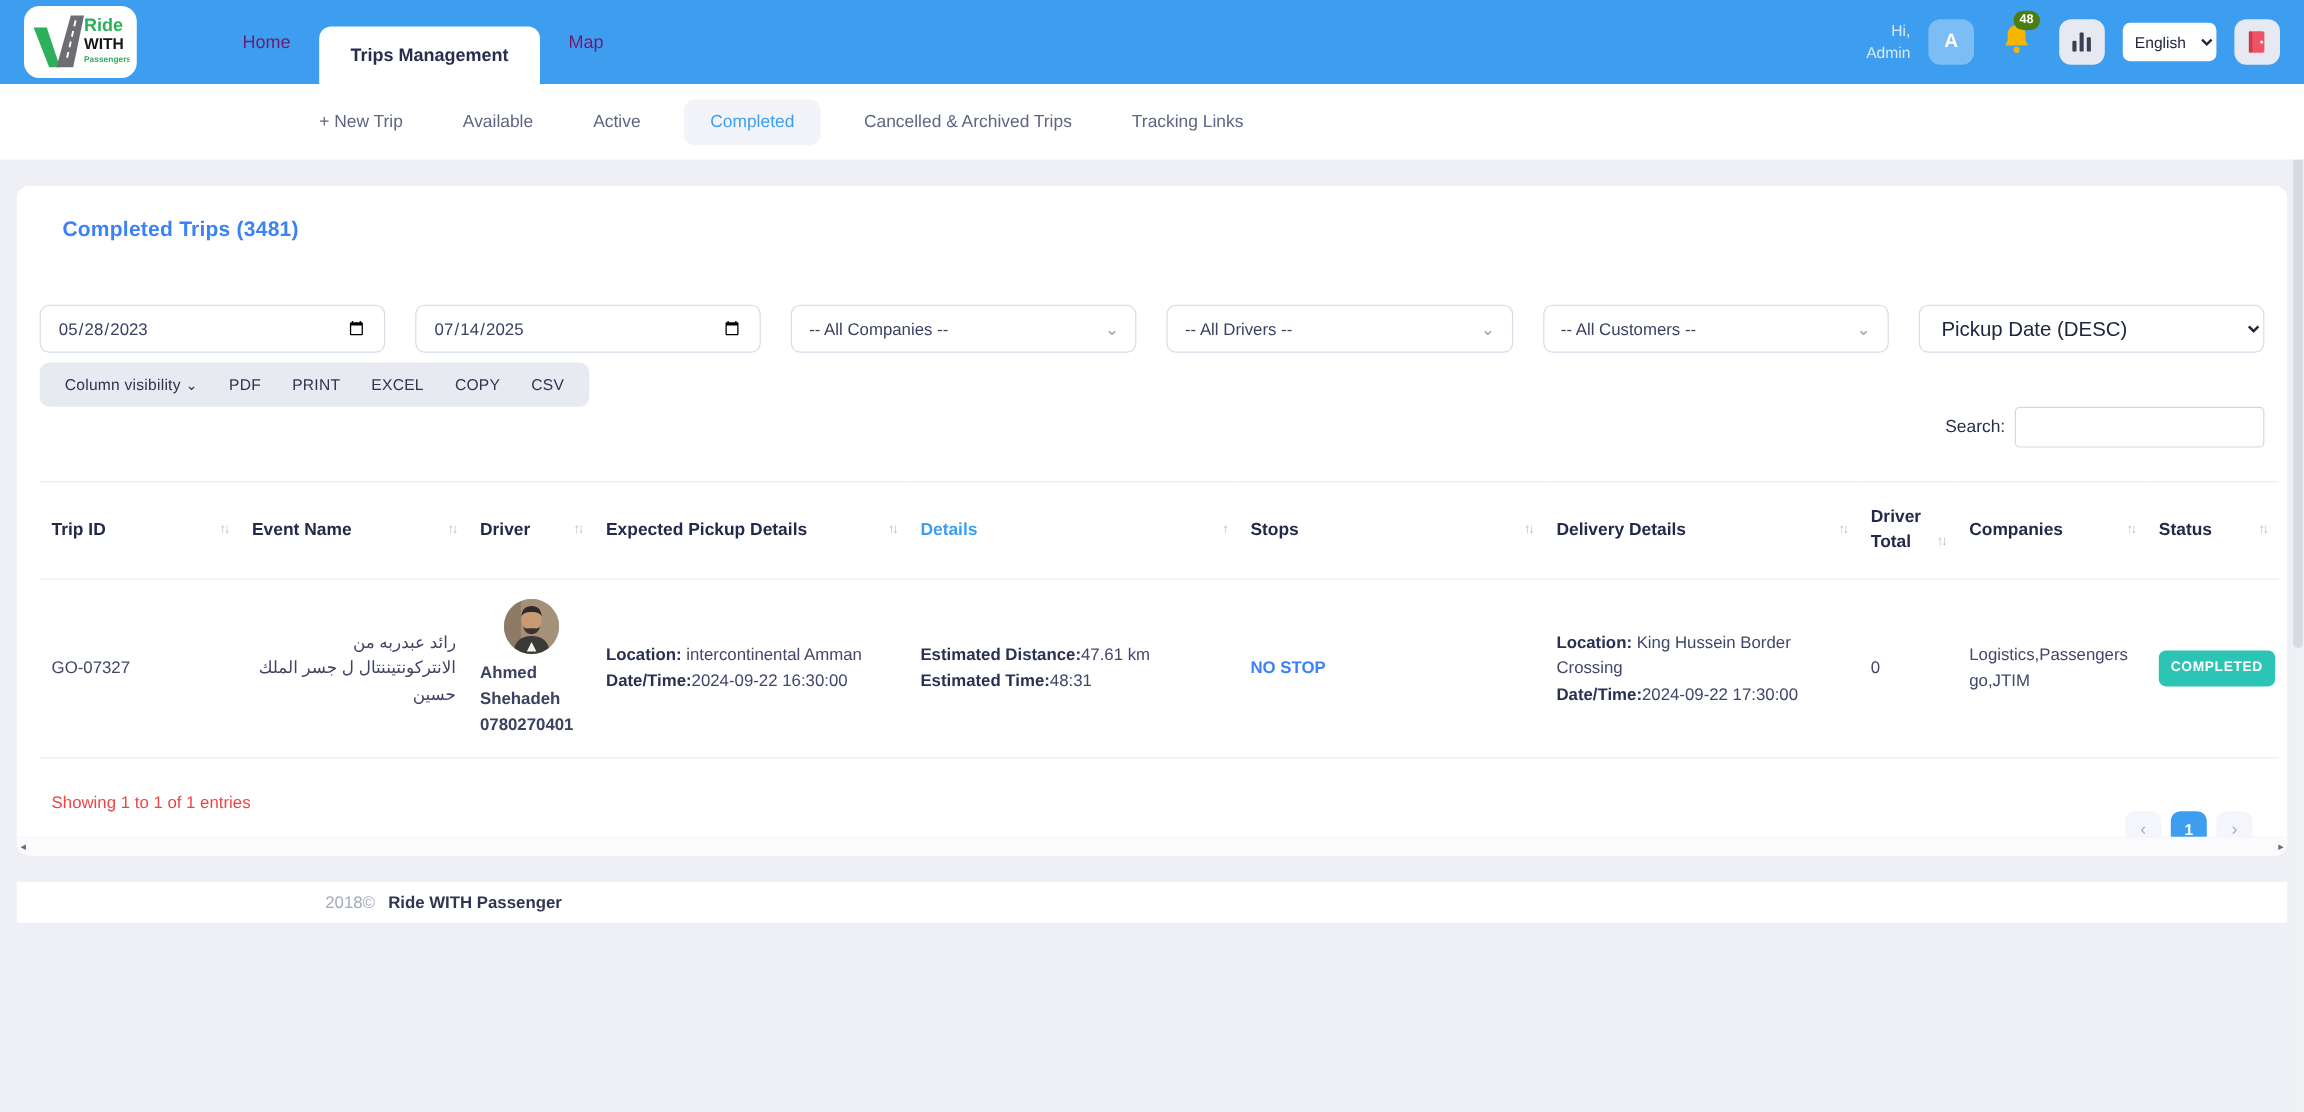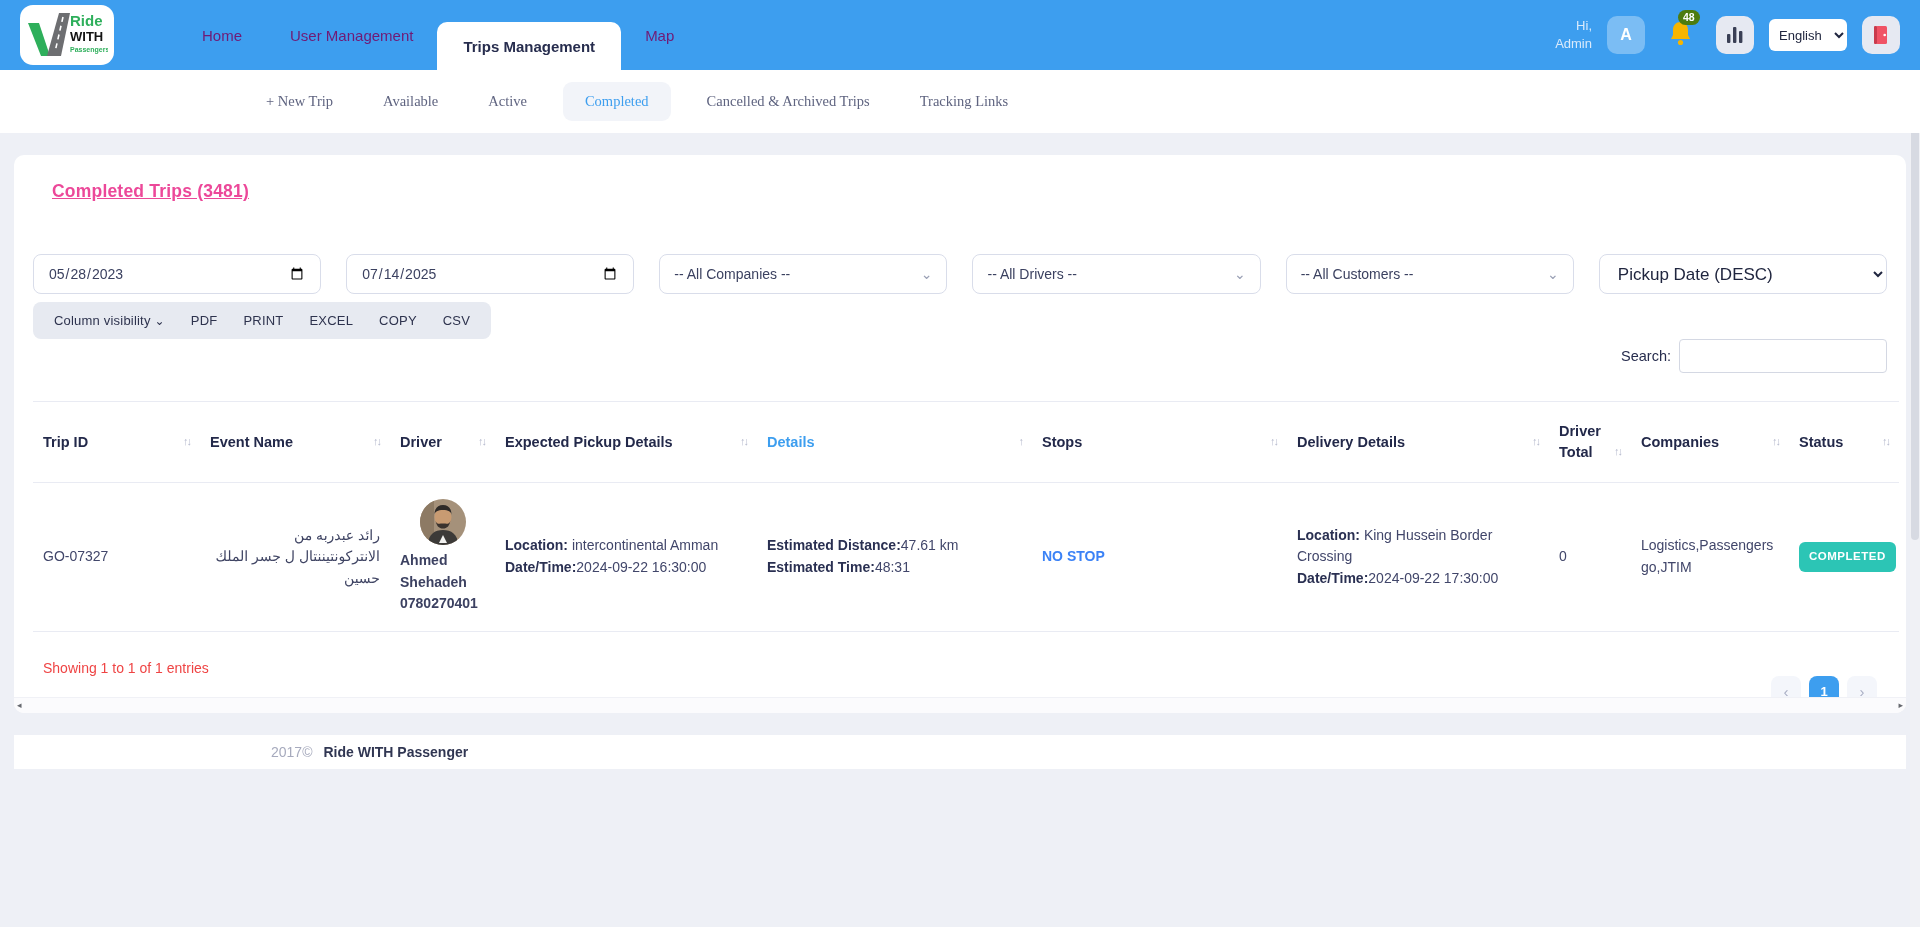--- a/index.html
+++ b/index.html
@@ -15,27 +15,27 @@
   .nav-link { color:#701a75; font-size:15px; display:flex; align-items:center; padding:0 24px; cursor:pointer; }
   .nav-link.active { background:#fff; color:#272d4e; font-weight:700; border-radius:10px 10px 0 0; align-self:flex-end; height:48px; padding:0 26px; }
   .top-right { margin-left:auto; display:flex; align-items:center; gap:15px; }
   .greeting { color:#d9eafb; font-size:13px; text-align:right; line-height:1.4; }
   .avatar { width:38px; height:38px; border-radius:10px; background:rgba(255,255,255,.32); color:#fff; font-size:16px; font-weight:600; display:flex; align-items:center; justify-content:center; cursor:pointer; }
   .bell-wrap { position:relative; margin:0 8px; cursor:pointer; }
   .badge { position:absolute; top:-10px; left:10px; background:#4d7c0f; color:#fff; border-radius:10px; font-size:10.5px; font-weight:700; padding:2px 5px; line-height:1.1; }
   .icon-btn { width:38px; height:38px; background:#e6e9f2; border-radius:10px; display:flex; align-items:center; justify-content:center; cursor:pointer; }
   .lang-select { height:32px; border-radius:6px; border:none; padding:0 6px; font-size:13px; width:78px; color:#20263f; background:#fff; font-family:"Liberation Sans", sans-serif; }
   
-  .subnav { background:#fff; height:63px; display:flex; align-items:center; gap:22px; padding-left:252px; position:relative; z-index:2;font-family:Liberation Serif, serif; }
+  .subnav { background:#fff; height:63px; display:flex; align-items:center; gap:22px; padding-left:252px; position:relative; z-index:2; }
   .subtab { color:#5f6480; font-size:14.5px; padding:11px 14px; cursor:pointer; white-space:nowrap; }
   .subtab.active { color:#3d9eef; background:#f2f4f9; border-radius:9px; padding:11px 22px; }
   
   .content { padding:22px 14px 0; }
   .card { background:#fff; border-radius:10px; padding:26px 19px 0; position:relative; height:558px; }
-  .card-title { font-size:17.5px; font-weight:700; color:#ec4899; margin:0 0 0 19px; letter-spacing:.2px;text-decoration:underline; }
+  .card-title { font-size:17.5px; font-weight:700; color:#3b82f6; margin:0 0 0 19px; letter-spacing:.2px; }
   .filters { display:grid; grid-template-columns:repeat(6,1fr); gap:25px; margin-top:52px; }
   .finput { height:40px; border:1px solid #d9ddea; border-radius:8px; padding:0 14px; font-size:14px; color:#3b4160; background:#fff; width:100%; font-family:"Liberation Sans", sans-serif; }
   .fselect { display:flex; align-items:center; justify-content:space-between; cursor:pointer; }
   .chev { color:#9aa0b5; font-size:14px; line-height:1; }
   select.finput { color:#20263f; font-size:17px; }
   
   .toolbar-row { display:flex; margin-top:8px; }
   .btn-group { background:#e7eaf1; border-radius:8px; display:flex; align-items:center; height:37px; padding:0 8px; }
   .tool-btn { font-size:13px; color:#2e334e; padding:6px 13px; cursor:pointer; letter-spacing:.2px; white-space:nowrap; }
   .tool-btn .chev { color:#2e334e; font-size:12px; margin-left:4px; }
@@ -82,21 +82,20 @@
       <polygon points="2,13 13,13 24,46 15,46" fill="#2eaf5b"></polygon>
       <polygon points="21,46 33,3 44,3 35,46" fill="#6d6e71"></polygon>
       <line x1="37" y1="7" x2="29" y2="42" stroke="#ffffff" stroke-width="1.6" stroke-dasharray="5 4"></line>
       <text x="44" y="16" font-size="15" font-weight="bold" fill="#2eaf5b" font-family="Liberation Sans, sans-serif">Ride</text>
       <text x="44" y="31" font-size="13" font-weight="bold" fill="#141414" font-family="Liberation Sans, sans-serif">WITH</text>
       <text x="44" y="42" font-size="7" font-weight="bold" fill="#2eaf5b" font-family="Liberation Sans, sans-serif">Passengers</text>
     </svg>
   </div>
   <div class="nav-links">
     <div class="nav-link">Home</div>
-    <div class="nav-link">User Management</div>
     <div class="nav-link active">Trips Management</div>
     <div class="nav-link">Map</div>
   </div>
   <div class="top-right">
     <div class="greeting">
       <div>Hi,</div>
       <div>Admin</div>
     </div>
     <div class="avatar">A</div>
     <div class="bell-wrap">
@@ -258,20 +257,20 @@
       </div>
     </div>
 
     <div class="hscroll">
       <span>◂</span>
       <span>▸</span>
     </div>
   </div>
 
   <div class="footer">
-    <span class="footer-year">2017©</span>
+    <span class="footer-year">2018©</span>
     <span class="footer-brand">Ride WITH Passenger</span>
   </div>
 </div>
 
 <div class="vscroll">
   <div class="thumb"></div>
 </div>
 
 </body></html>

